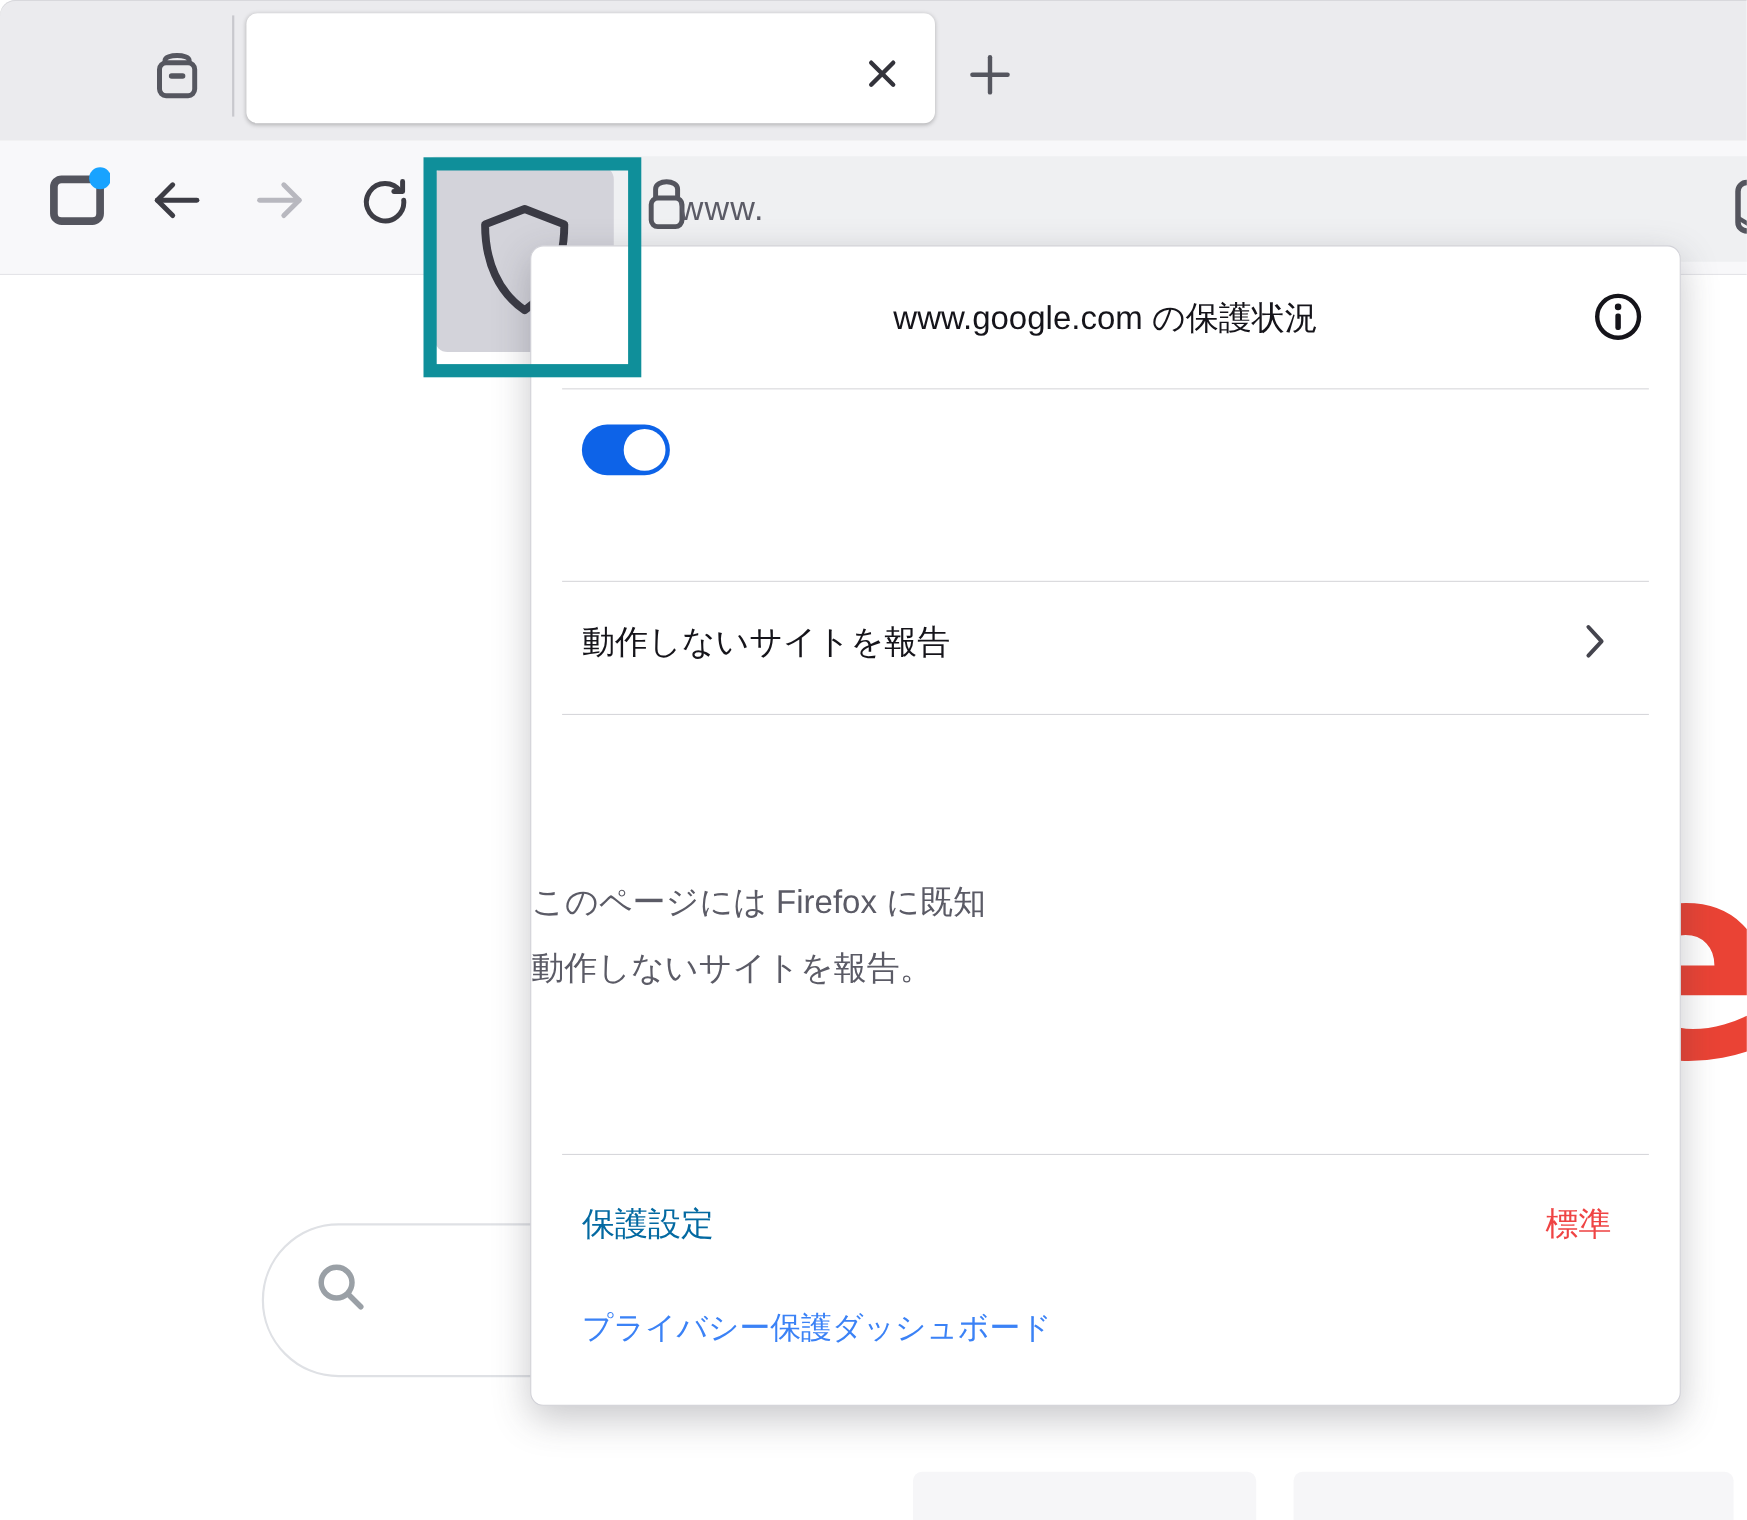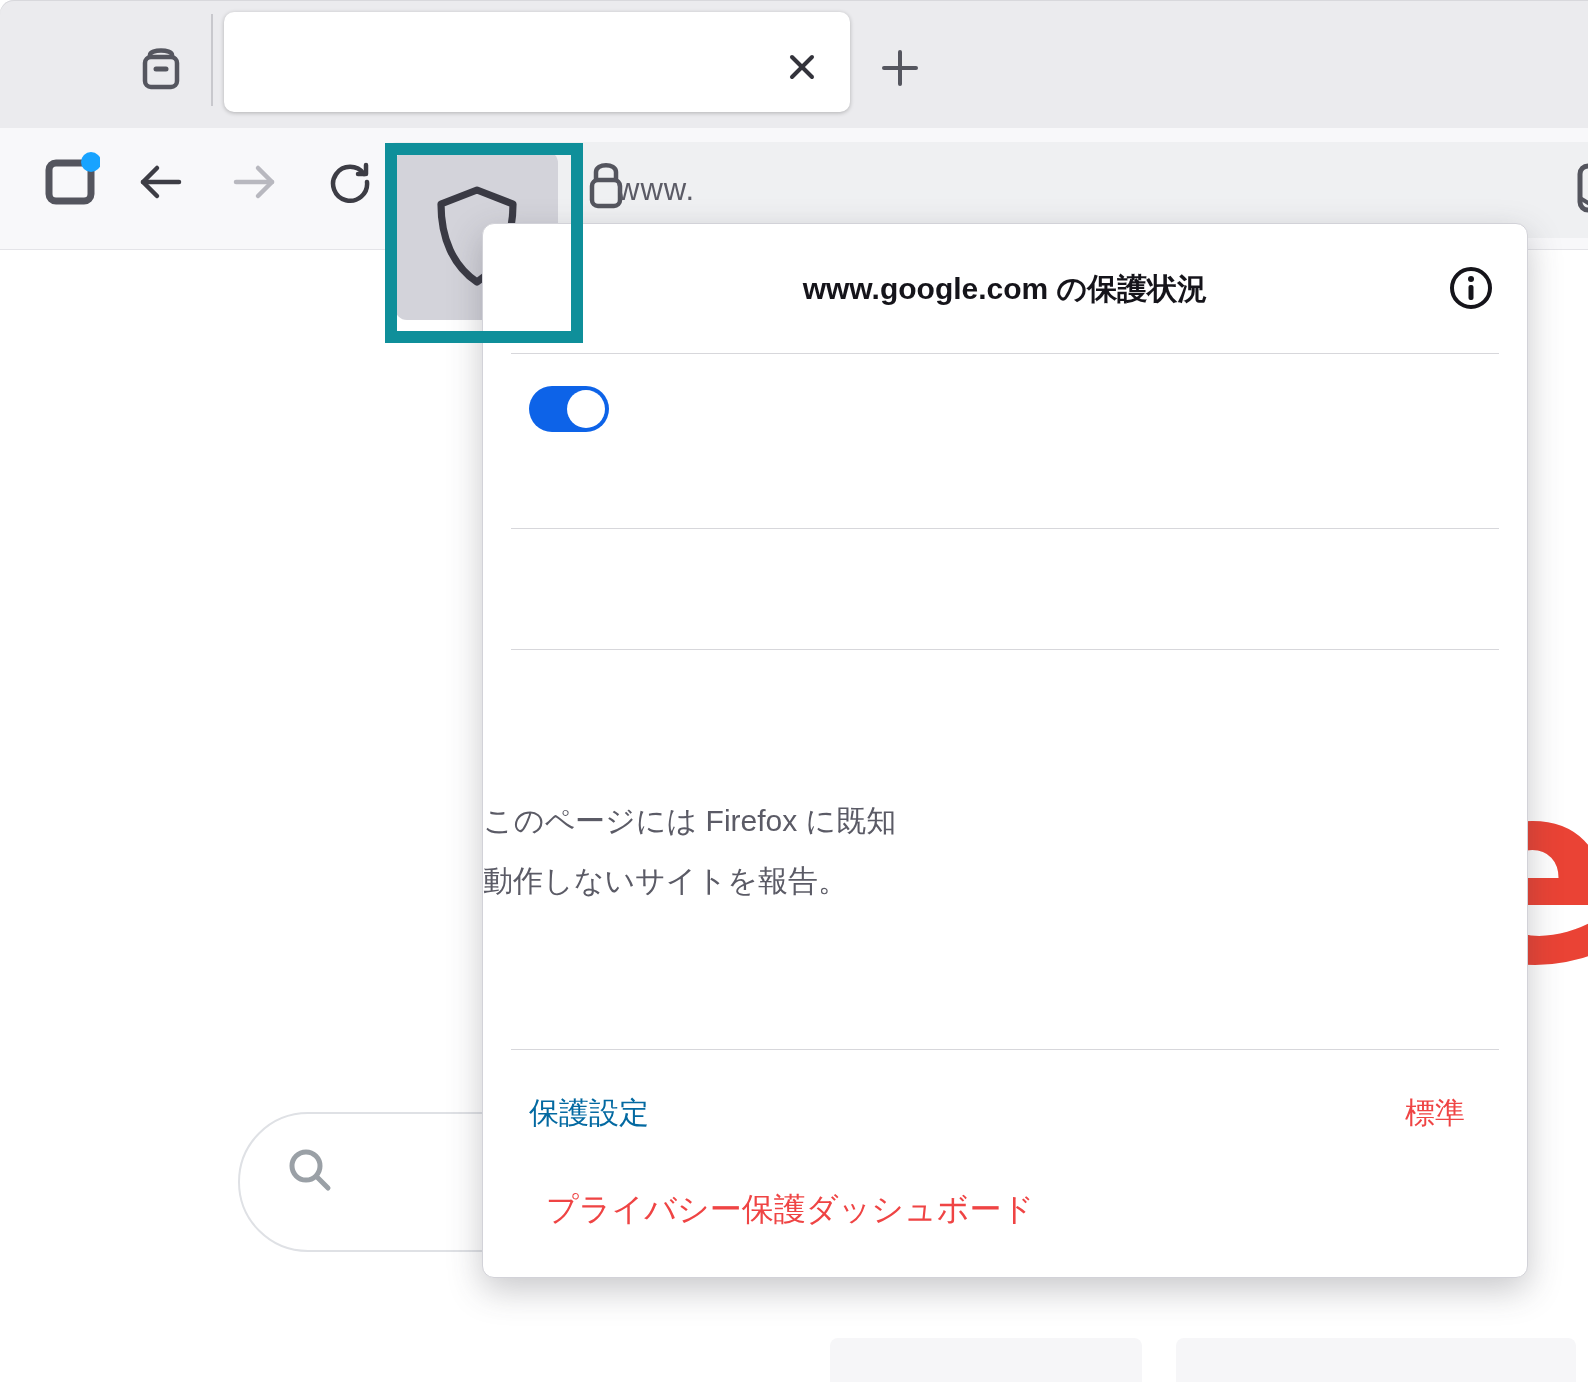--- a/index.html
+++ b/index.html
@@ -90,21 +90,21 @@
     left:482px; top:223px; width:1046px; height:1055px;
     background:#ffffff; border:1px solid #d2d2d8; border-radius:12px;
     box-shadow:0 12px 34px rgba(58,57,68,.28);
     z-index:5; color:#15141a;
   }
   .panel .divider { position:absolute; left:28px; right:28px; height:1px; background:#d7d7db; }
   .dv1 { top:129px; } .dv2 { top:304px; } .dv3 { top:425px; } .dv4 { top:825px; }
 
   .panel-title {
     position:absolute; left:0; right:0; top:45px; text-align:center;
-    font-size:30px; font-weight:700; color:#15141a;
+    font-size:30px; font-weight:400; color:#15141a;
   }
   .info-btn { position:absolute; right:32px; top:40px; width:48px; height:48px;
     display:flex; align-items:center; justify-content:center; color:#15141a; border-radius:6px; }
 
   .toggle {
     position:absolute; left:46px; top:162px; width:80px; height:46px;
     background:#0d63e8; border-radius:23px;
   }
   .toggle .knob {
     position:absolute; right:4px; top:4px; width:38px; height:38px;
@@ -120,21 +120,21 @@
   .panel-message {
     position:absolute; left:0; right:0; top:567px; text-align:left;
     font-size:30px; line-height:60px; color:#5b5b66;
   }
 
   .settings-row { position:absolute; left:46px; right:46px; top:869px; height:36px; }
   .settings-label { position:absolute; left:0; top:0; font-size:30px; color:#0369a1; }
   .settings-value { position:absolute; right:16px; top:0; font-size:30px; color:#ef4444; }
 
   .dashboard-row { position:absolute; left:46px; right:46px; top:964px; height:36px; }
-  .dashboard-label { position:absolute; left:17px; top:0; font-size:32px; color:#ef4444; }
+  .dashboard-label { position:absolute; left:0; top:0; font-size:28px; color:#3b82f6; }
 
   svg { display:block; }
 </style>
 </head>
 <body>
 
 <div class="abs tabstrip">
   <div class="abs fxview-btn">
     <span>
       <svg width="48" height="52" viewBox="0 0 48 52" fill="none" stroke="currentColor" stroke-width="4.5" stroke-linecap="round">
@@ -252,20 +252,28 @@
   </div>
 
   <div class="divider dv1"></div>
 
   <div class="toggle">
     <div class="knob"></div>
   </div>
 
   <div class="divider dv2"></div>
 
+  <div class="report-row">
+    <span class="report-label">動作しないサイトを報告</span>
+    <span class="report-chevron">
+      <svg width="22" height="34" viewBox="0 0 22 34" fill="none" stroke="currentColor" stroke-width="3.6" stroke-linecap="round" stroke-linejoin="round">
+        <path d="M5 4 L17 17 L5 30"></path>
+      </svg>
+    </span>
+  </div>
 
   <div class="divider dv3"></div>
 
   <div class="panel-message">
     <div>このページには Firefox に既知</div>
     <div>動作しないサイトを報告。</div>
   </div>
 
   <div class="divider dv4"></div>
 

